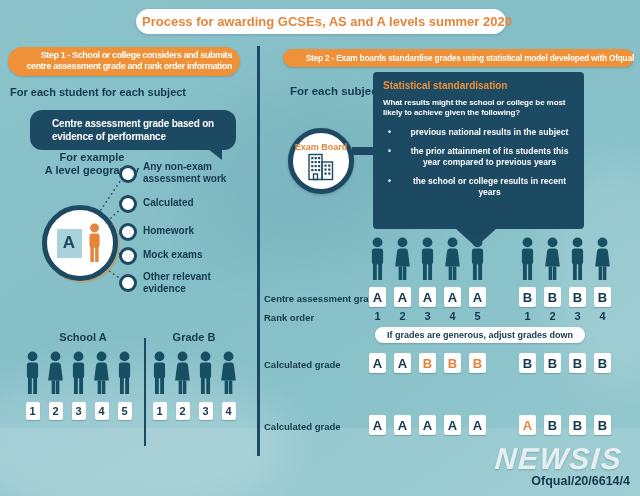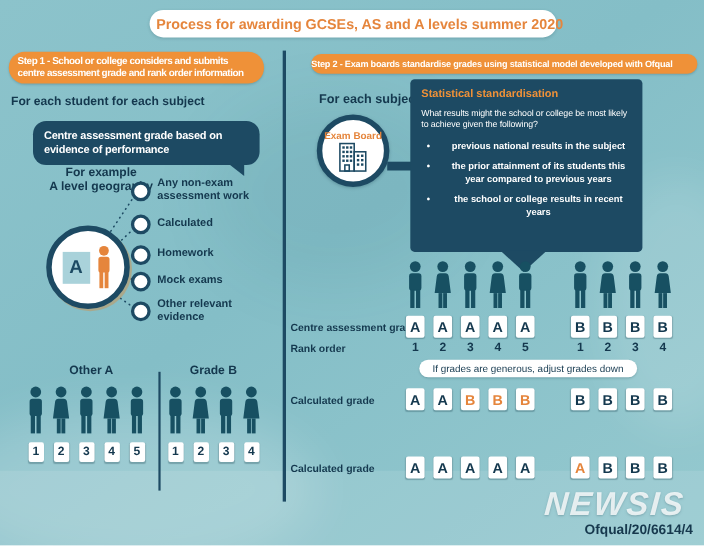--- a/index.html
+++ b/index.html
@@ -12,30 +12,30 @@
   .blob3{left:190px;top:90px;width:230px;height:170px;background:rgba(0,70,80,0.06);filter:blur(26px);}
   .blob4{left:0;top:428px;width:640px;height:68px;border-radius:0;background:rgba(255,255,255,0.10);}
 
   .title-pill{position:absolute;left:136px;top:9px;width:370px;box-sizing:border-box;background:#ffffff;
     border-radius:16px;padding:5px 6px;text-align:center;font-weight:bold;font-size:13px;color:#e5853c;
     white-space:nowrap;box-shadow:0 1px 3px rgba(0,40,50,0.18);}
 
   .divider-main{position:absolute;left:257px;top:46px;width:3px;height:410px;background:#1d4a63;}
 
   .step-pill{position:absolute;box-sizing:border-box;background:#ef9138;border-radius:15px;color:#ffffff;
-    font-weight:bold;text-align:left;box-shadow:0 1px 2px rgba(0,40,50,0.2);}
+    font-weight:bold;text-align:right;box-shadow:0 1px 2px rgba(0,40,50,0.2);}
   .step1-pill{left:8px;top:47px;width:232px;padding:3px 8px;font-size:9px;letter-spacing:-0.4px;line-height:1.25;}
   .step2-pill{left:283px;top:49px;width:351px;padding:4px 0;font-size:8.3px;letter-spacing:-0.2px;white-space:nowrap;}
 
   .navy-text{color:#14384e;font-weight:bold;}
   .s1-subtitle{position:absolute;left:10px;top:86px;font-size:11px;}
   .s2-subtitle{position:absolute;left:290px;top:85px;font-size:11.5px;}
 
   .bubble{position:absolute;background:#1d4a63;color:#ffffff;font-weight:bold;border-radius:12px;box-sizing:border-box;}
-  .cag-box{left:30px;top:110px;width:206px;padding:7px 10px;font-size:10px;letter-spacing:-0.2px;line-height:1.3;}
+  .cag-box{left:30px;top:110px;width:206px;padding:7px 22px;font-size:10px;letter-spacing:-0.2px;line-height:1.3;}
   .cag-box::after{content:"";position:absolute;right:14px;bottom:-10px;width:0;height:0;
     border-top:11px solid #1d4a63;border-left:14px solid transparent;}
   .rank-box{left:25px;top:305px;width:204px;padding:6px 8px;font-size:9px;letter-spacing:-0.3px;text-align:center;white-space:nowrap;}
   .rank-box::after{content:"";position:absolute;left:14px;bottom:-10px;width:0;height:0;
     border-top:11px solid #1d4a63;border-right:14px solid transparent;}
 
   .example-text{position:absolute;left:22px;top:151px;width:140px;text-align:center;font-size:11px;line-height:1.2;}
 
   .evidence-area{position:absolute;left:0;top:160px;width:258px;height:150px;}
   .conn{position:absolute;left:0;top:0;}
@@ -51,49 +51,49 @@
   .pgroup{position:absolute;display:flex;}
   .pcol{width:23px;display:flex;flex-direction:column;align-items:center;}
   .person{width:21px;height:46px;color:#175062;}
   .numbox{width:14px;height:18px;margin-top:6px;background:#ffffff;border-radius:2px;display:flex;align-items:center;
     justify-content:center;font-weight:bold;font-size:11px;color:#14384e;box-shadow:0 1px 1px rgba(0,40,50,0.25);}
   .divider-ab{position:absolute;left:144px;top:338px;width:2px;height:108px;background:#1d4a63;}
 
   .ofqual-logo{position:absolute;left:18px;top:446px;font-size:31px;font-weight:bold;color:#1e4a66;
     border-bottom:4.5px solid #1e4a66;padding-bottom:1px;line-height:1.05;letter-spacing:0.5px;}
 
-  .exam-circle{position:absolute;left:288px;top:104px;width:66px;height:66px;box-sizing:border-box;background:#ffffff;
+  .exam-circle{position:absolute;left:288px;top:128px;width:66px;height:66px;box-sizing:border-box;background:#ffffff;
     border:5px solid #1d4a63;border-radius:50%;display:flex;flex-direction:column;align-items:center;
     justify-content:center;gap:1px;box-shadow:0 1px 3px rgba(0,40,50,0.25);}
   .exam-label{font-size:9px;font-weight:bold;color:#e5853c;white-space:nowrap;}
   .arrow{position:absolute;left:352px;top:147px;width:22px;height:8px;background:#1d4a63;}
   .arrow::after{content:"";position:absolute;left:22px;top:-5px;width:0;height:0;
     border-top:9px solid transparent;border-bottom:9px solid transparent;border-left:12px solid #1d4a63;}
 
   .stat-box{position:absolute;left:373px;top:72px;width:211px;height:157px;box-sizing:border-box;background:#1d4a63;
     border-radius:4px;padding:8px 10px;}
   .stat-box::after{content:"";position:absolute;left:82px;bottom:-18px;width:0;height:0;
     border-left:21px solid transparent;border-right:21px solid transparent;border-top:19px solid #1d4a63;}
   .stat-title{text-align:left;font-size:10px;font-weight:bold;color:#ef9138;margin-bottom:7px;}
-  .stat-intro{font-size:8px;font-weight:normal;color:#ffffff;line-height:1.3;letter-spacing:-0.1px;}
+  .stat-intro{font-size:8px;font-weight:bold;color:#ffffff;line-height:1.3;letter-spacing:-0.1px;}
   .stat-bullets{list-style:none;margin:8px 0 0 0;padding:0;text-align:center;}
   .stat-bullets li{position:relative;padding-left:22px;margin-bottom:8px;font-size:8.5px;font-weight:bold;
     color:#ffffff;line-height:1.3;}
   .stat-bullets li::before{content:"\2022";position:absolute;left:5px;top:0;}
 
   .cells{position:absolute;left:365px;display:flex;}
   .cell{width:25px;display:flex;justify-content:center;}
   .cgap{width:25px;}
   .abox{width:17px;height:20px;background:#ffffff;border-radius:2px;display:flex;align-items:center;justify-content:center;
     font-weight:bold;font-size:13px;color:#14384e;box-shadow:0 1px 1px rgba(0,40,50,0.25);}
   .abox.hl{color:#e5853c;}
   .rnum{font-weight:bold;font-size:11px;color:#14384e;}
   .rowlabel{position:absolute;left:241px;width:118px;text-align:left;font-size:9.5px;font-weight:bold;color:#14384e;margin-left:23px;}
   .note-pill{position:absolute;left:480px;transform:translateX(-50%);background:#ffffff;border-radius:12px;
-    padding:3px 12px;font-size:9px;font-weight:normal;color:#14384e;white-space:nowrap;
+    padding:3px 12px;font-size:9px;font-weight:bold;color:#14384e;white-space:nowrap;
     box-shadow:0 1px 2px rgba(0,40,50,0.2);}
 
   .newsis{position:absolute;right:18px;top:442px;font-size:30px;font-weight:bold;font-style:italic;
     letter-spacing:1.5px;color:rgba(255,255,255,0.80);transform:skewX(-4deg);
     text-shadow:0 1px 2px rgba(90,130,140,0.5);}
   .reference{position:absolute;right:10px;top:474px;font-size:12.5px;font-weight:bold;color:#16384d;}
   .defs-svg{position:absolute;width:0;height:0;overflow:hidden;}
 </style>
 </head>
 <body>
@@ -156,21 +156,21 @@
     <div class="ev-dot" style="left:119px;top:87px"></div>
     <div class="ev-dot" style="left:119px;top:114px"></div>
     <div class="ev-label" style="top:1px;width:92px">Any non-exam assessment work</div>
     <div class="ev-label" style="top:37px">Calculated</div>
     <div class="ev-label" style="top:65px">Homework</div>
     <div class="ev-label" style="top:89px">Mock exams</div>
     <div class="ev-label" style="top:111px;width:82px">Other relevant evidence</div>
   </div>
 
 
-  <div class="navy-text grade-head" style="left:43px">Other A</div>
+  <div class="navy-text grade-head" style="left:43px">School A</div>
   <div class="navy-text grade-head" style="left:154px">Grade B</div>
 
   <div class="pgroup" style="left:21px;top:350px">
     <div class="pcol">
       <svg class="person" viewBox="0 0 24 50">
           <use href="#person-m" fill="currentColor"></use>
         </svg>
       <span class="numbox">1</span>
       </div>
     <div class="pcol">

